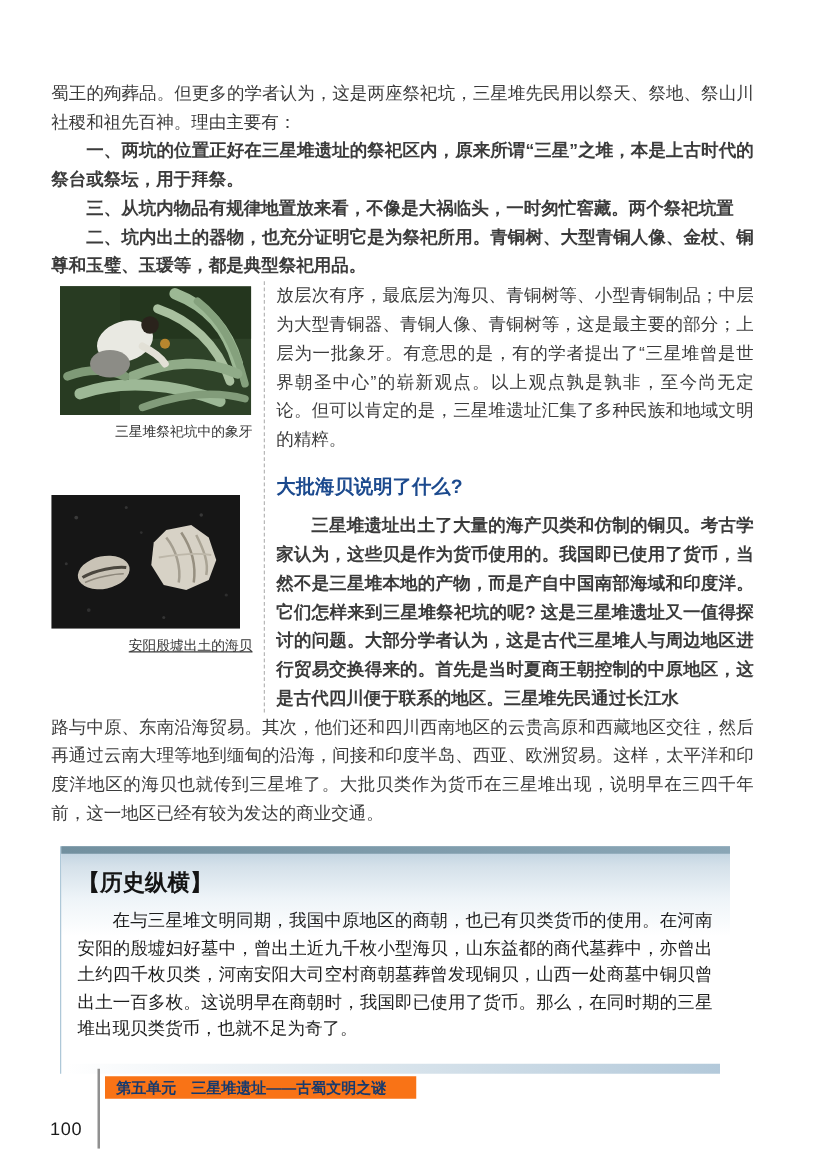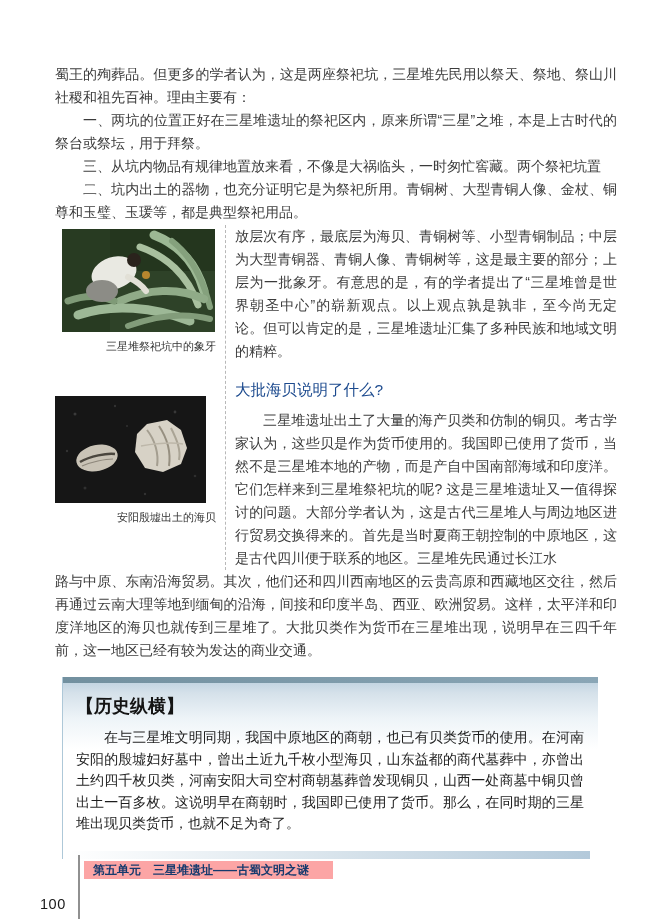--- a/index.html
+++ b/index.html
@@ -1,50 +1,50 @@
 <!DOCTYPE html>
 <html><head>
 <meta charset="utf-8">
 <style>
   html,body{margin:0;padding:0;}
   body{font-family:"Liberation Sans",sans-serif;background:#ffffff;}
   .page{position:relative;width:650px;height:919px;background:#ffffff;overflow:hidden;}
 
-  .content{position:absolute;left:55px;top:63px;width:562px;font-size:14px;
+  .content{position:absolute;left:41px;top:63px;width:562px;font-size:14px;
            line-height:23px;color:#3b3b3b;text-align:justify;}
   .content p{margin:0;}
-  .indent{text-indent:2em;}
+  .indent{text-indent:2em;font-weight:bold;}
 
   .twocol{display:flex;margin-top:1px;}
   .figcol{flex:none;width:171px;box-sizing:border-box;padding:4px 9px 0 0;
           border-right:1px dashed #b8b8b8;margin-right:9px;}
   .fig{margin:0 0 42px 0;}
-  .fig:last-child{margin-bottom:0;}
+  .fig:last-child{margin-bottom:0;text-decoration:underline;}
   .figimg{display:block;border:0;}
   .figcap{font-size:11px;line-height:15px;color:#333;text-align:right;margin-top:7px;}
   .rightcol{flex:1;min-width:0;}
 
-  .sec-heading{color:#1c4a8e;font-weight:normal;font-size:15.5px;line-height:20px;
+  .sec-heading{color:#1c4a8e;font-weight:bold;font-size:15.5px;line-height:20px;
                margin:17px 0 9px 0;text-align:left;}
 
   .hbox{margin:15px 0 0 7px;width:535px;border-left:1px solid #aec8d8;
         background:linear-gradient(to bottom,#b9cedd 0px,#d5e1ea 16px,#eef4f8 42px,#ffffff 72px);}
   .hbox-topbar{height:6px;background:linear-gradient(to right,#72909f,#8aa6b6);}
   .hbox-inner{padding:10px 14px 10px 13px;}
   .hbox-title{font-weight:bold;font-size:18px;color:#141414;margin:2px 0 9px 0;}
   .hbox-body{font-family:"Liberation Serif",serif;font-size:14px;line-height:21.5px;
              color:#1d1d1d;text-align:justify;text-indent:2em;margin:0;}
   .hbox-botbar{height:8px;margin:6px 8px 6px 4px;
                background:linear-gradient(to right,#ffffff 0%,#dde7ee 45%,#b3c9da 100%);}
 
   .pagenum{position:absolute;left:40px;top:896px;font-size:14.5px;color:#1a1a1a;
            letter-spacing:0.5px;}
   .footer-rule{position:absolute;left:78px;top:855px;width:2px;height:64px;background:#909090;}
   .footer-bar{position:absolute;left:84px;top:861px;width:249px;height:18px;
-              background:#fca5a5;color:#173a6d;font-weight:bold;font-size:12px;
+              background:#f97316;color:#173a6d;font-weight:bold;font-size:12px;
               line-height:18px;padding-left:9px;box-sizing:border-box;white-space:nowrap;
               overflow:hidden;}
 </style>
 </head>
 <body>
 
 <div class="page">
 
   <div class="content">
 

